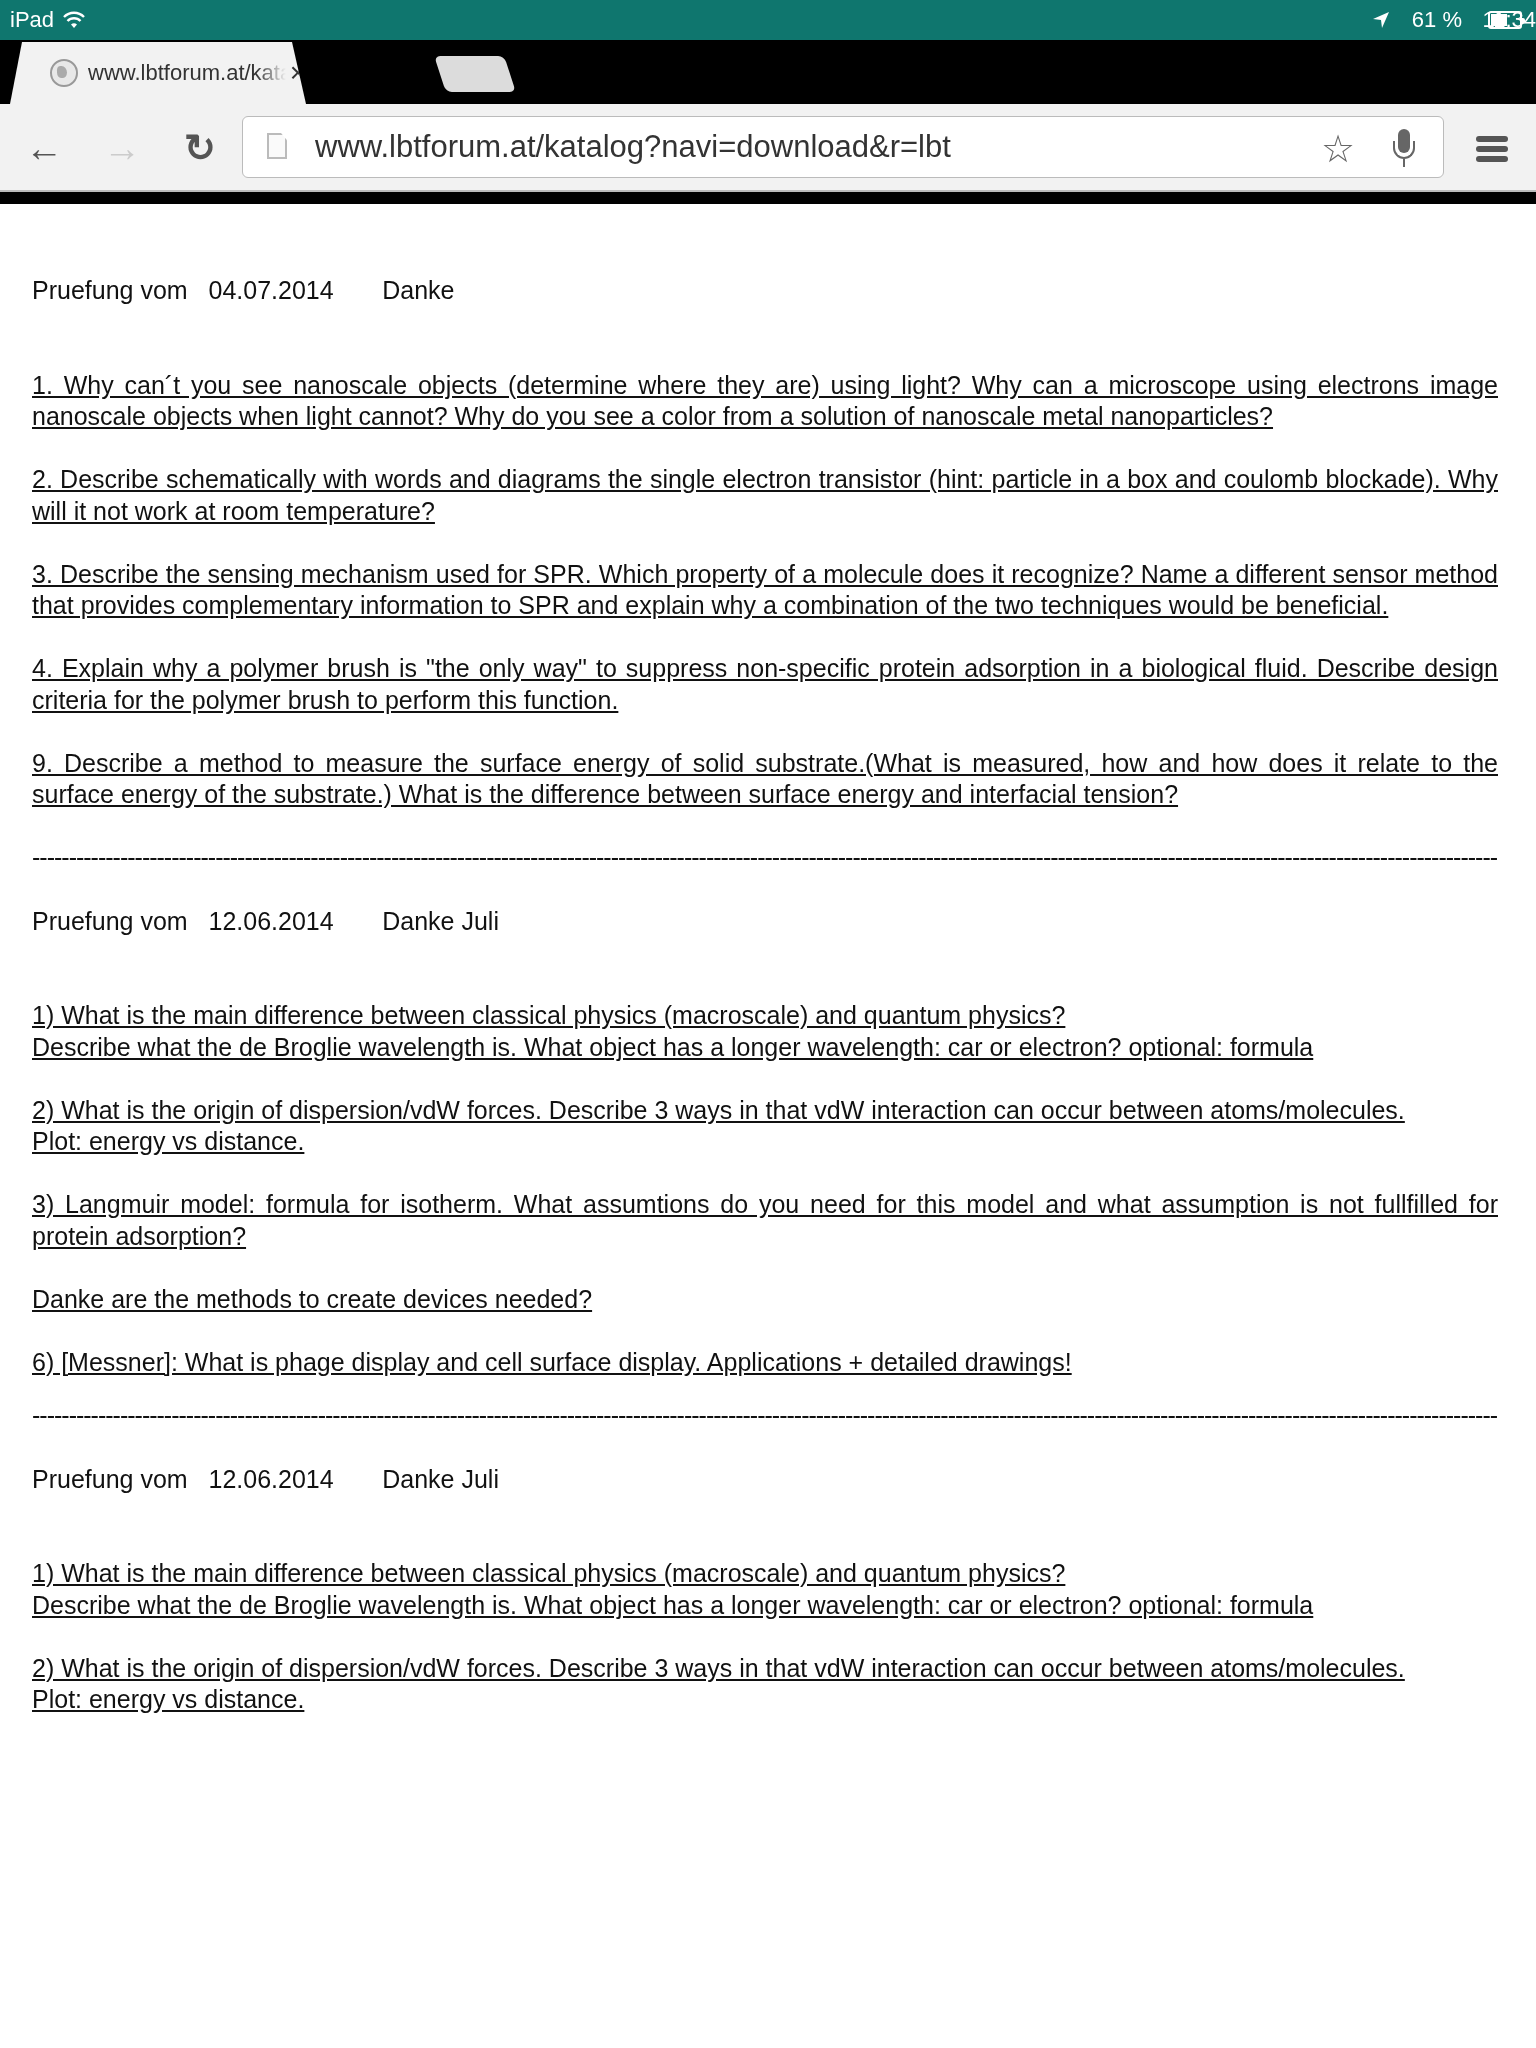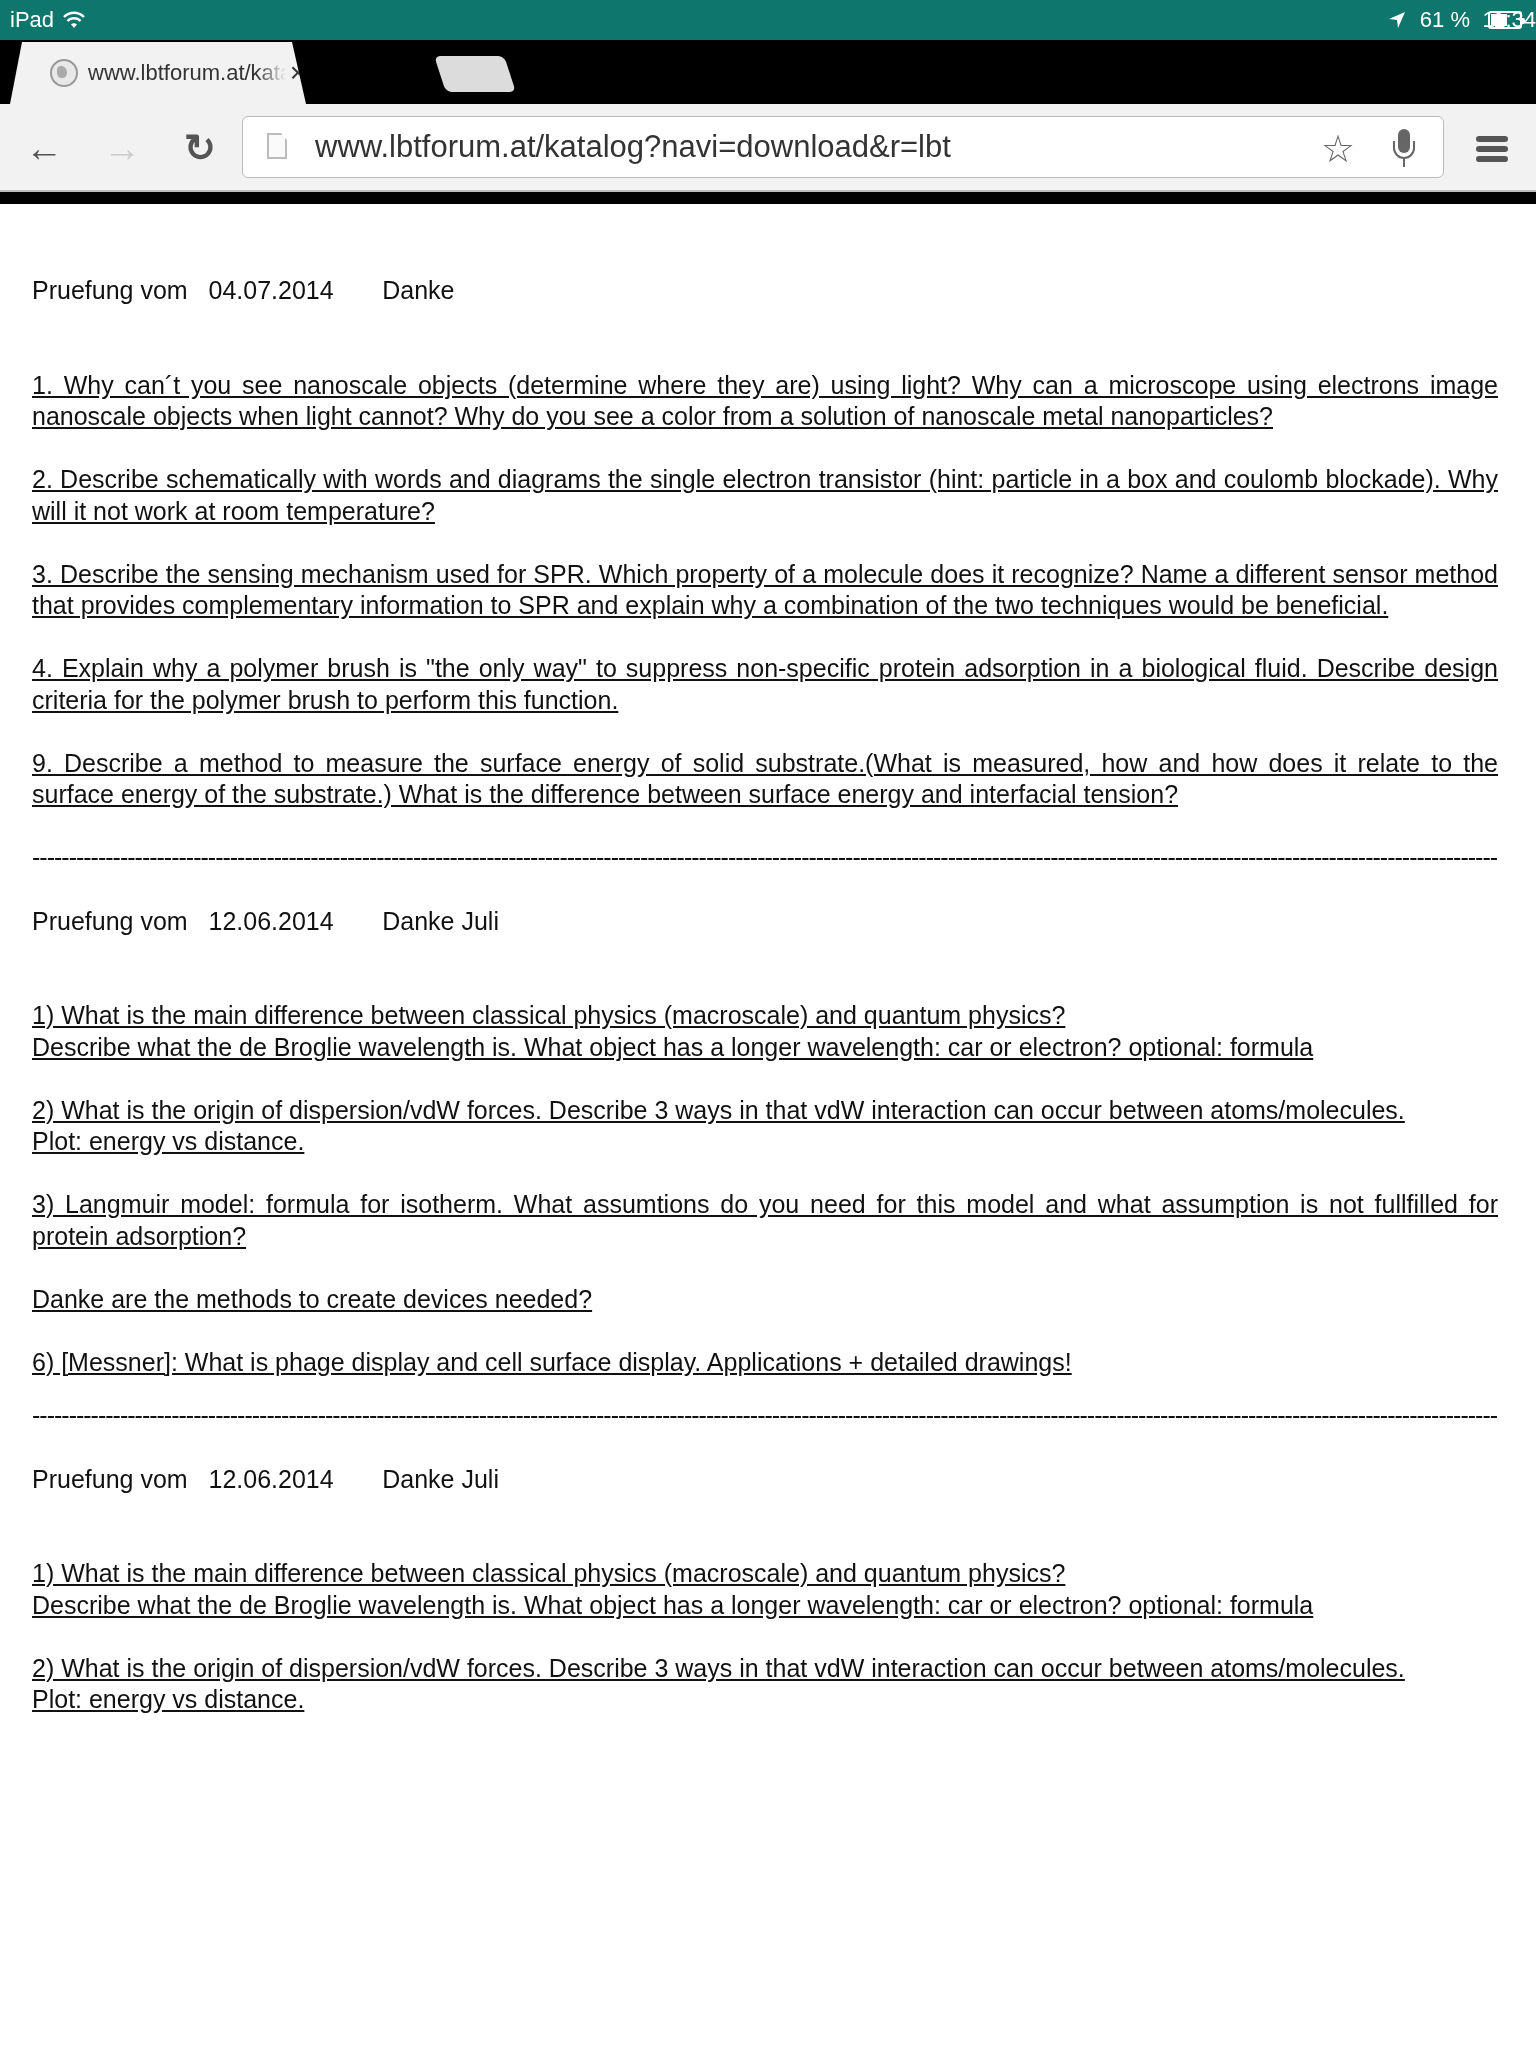--- a/index.html
+++ b/index.html
@@ -3,21 +3,21 @@
 <meta charset="utf-8">
 <style>
   * { box-sizing: border-box; margin: 0; padding: 0; }
   html, body { width: 1536px; height: 2048px; overflow: hidden; background: #fff; }
   body { font-family: "Liberation Sans", sans-serif; color: #111; position: relative; }
 
   
   .status-bar { position: absolute; left: 0; top: 0; width: 1536px; height: 40px; background: #0f766e; color: #fff; font-size: 22px; }
   .status-bar .left { position: absolute; left: 10px; top: 7px; display: flex; align-items: center; gap: 8px; }
   .status-bar .center { position: absolute; left: 0; width: 1536px; top: 7px; text-align: right; pointer-events: none; }
-  .status-bar .right { position: absolute; right: 14px; top: 7px; display: flex; align-items: center; gap: 14px; }
+  .status-bar .right { position: absolute; right: 14px; top: 7px; display: flex; align-items: center; gap: 22px; }
   .battery { width: 34px; height: 18px; border: 2px solid #fff; border-radius: 3px; position: relative; margin-left: 4px; }
   .battery .fill { position: absolute; left: 1px; top: 1px; bottom: 1px; background: #fff; }
   .battery::after { content: ""; position: absolute; right: -5px; top: 5px; width: 3px; height: 6px; background: #fff; border-radius: 0 2px 2px 0; }
 
   
   .tab-strip { position: absolute; left: 0; top: 40px; width: 1536px; height: 64px; background: #000; }
   .tab-active { position: absolute; left: 10px; top: 2px; width: 296px; height: 62px; background: #f2f2f2; border-radius: 10px 10px 0 0; clip-path: polygon(12px 0, 282px 0, 296px 100%, 0 100%); display: flex; align-items: center; padding-left: 40px; }
   .tab-active .globe { width: 28px; height: 28px; border-radius: 50%; border: 2px solid #999; background: #e8e8e8; position: relative; margin-right: 10px; flex: none; }
   .tab-active .globe::before { content: ""; position: absolute; left: 5px; top: 5px; width: 10px; height: 12px; background: #aaa; border-radius: 40% 60% 50% 50%; }
   .tab-title { font-size: 22px; color: #333; white-space: nowrap; overflow: hidden; width: 200px; -webkit-mask-image: linear-gradient(to right, #000 85%, transparent); mask-image: linear-gradient(to right, #000 85%, transparent); }

